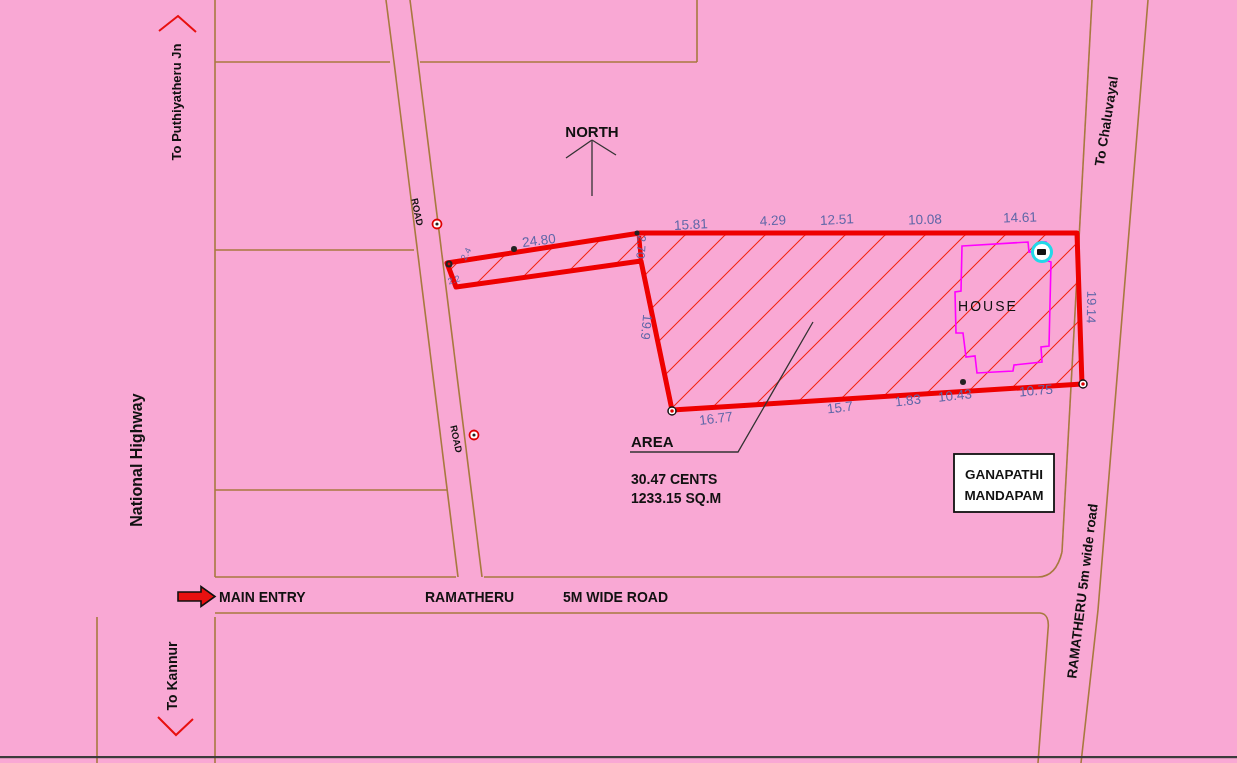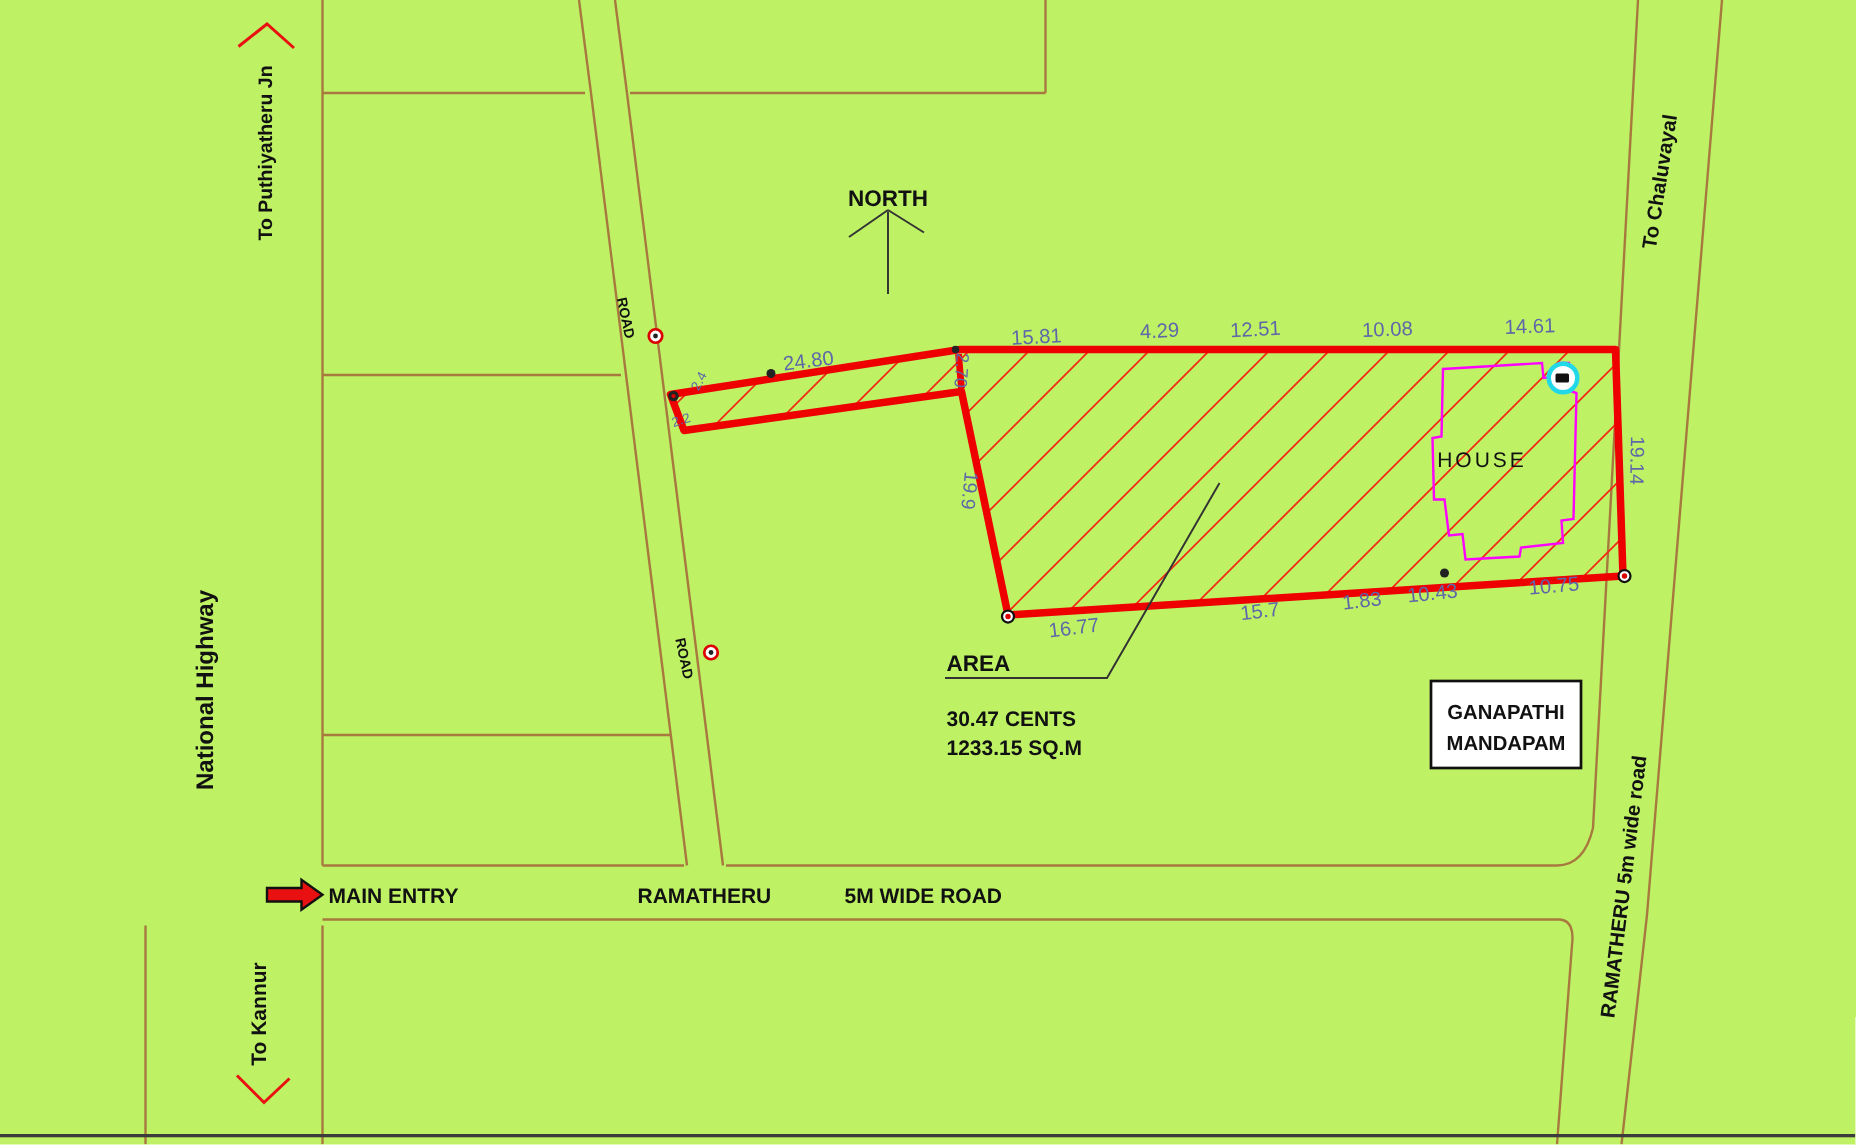--- a/index.html
+++ b/index.html
@@ -1,16 +1,16 @@
 <!DOCTYPE html>
 <html><head>
 <meta charset="utf-8">
 <style>
   html,body{margin:0;padding:0;background:#fff;}
-  .canvas{position:relative;width:1237px;height:763px;background:#bef264;overflow:hidden;
+  .canvas{position:relative;width:1237px;height:763px;background:#f9a8d4;overflow:hidden;
           font-family:"Liberation Sans", sans-serif;}
   svg text{font-family:"Liberation Sans", sans-serif;}
   .lbl{fill:#111;font-weight:bold;}
   .dim{fill:#5f67a8;font-weight:normal;}
   .roadline{stroke:#a8793f;stroke-width:1.6;fill:none;}
   .thin{stroke:#333;stroke-width:1.3;fill:none;}
 </style>
 </head>
 <body>
 

